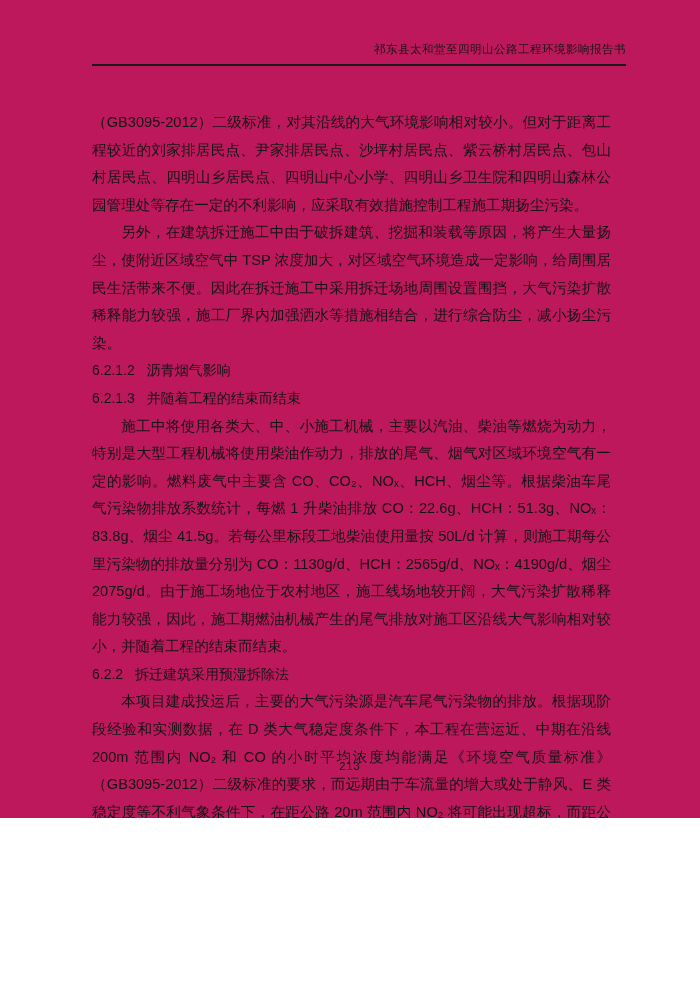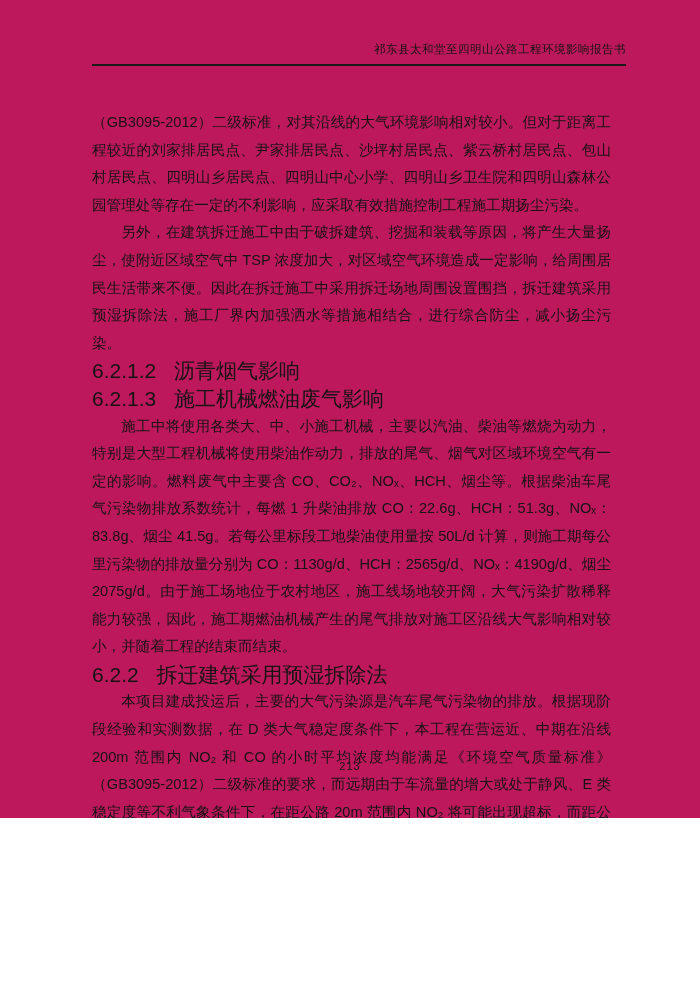--- a/index.html
+++ b/index.html
@@ -40,21 +40,21 @@
   .para {
     margin: 0;
     text-indent: 2em;
   }
   .para.no-indent {
     text-indent: 0;
   }
   .heading {
     margin: 0;
     text-align: left;
-    font-size: 21px;
+    font-size: 14px;
     line-height: 27.6px;
     font-weight: normal;
     white-space: nowrap;
   }
   .heading .num {
     display: inline-block;
     margin-right: 0.85em;
   }
   .footer {
     position: absolute;
@@ -72,29 +72,29 @@
 <div class="page">
 
   <div class="header">
     <span>祁东县太和堂至四明山公路工程环境影响报告书</span>
   </div>
 
   <div class="content">
 
     <p class="para no-indent">（GB3095-2012）二级标准，对其沿线的大气环境影响相对较小。但对于距离工程较近的刘家排居民点、尹家排居民点、沙坪村居民点、紫云桥村居民点、包山村居民点、四明山乡居民点、四明山中心小学、四明山乡卫生院和四明山森林公园管理处等存在一定的不利影响，应采取有效措施控制工程施工期扬尘污染。</p>
 
-    <p class="para">另外，在建筑拆迁施工中由于破拆建筑、挖掘和装载等原因，将产生大量扬尘，使附近区域空气中 TSP 浓度加大，对区域空气环境造成一定影响，给周围居民生活带来不便。因此在拆迁施工中采用拆迁场地周围设置围挡，拆迁建筑采用预湿拆除法，施工厂界内加强洒水等措施相结合，进行综合防尘，减小扬尘污染。</p>
+    <p class="para">另外，在建筑拆迁施工中由于破拆建筑、挖掘和装载等原因，将产生大量扬尘，使附近区域空气中 TSP 浓度加大，对区域空气环境造成一定影响，给周围居民生活带来不便。因此在拆迁施工中采用拆迁场地周围设置围挡，大气污染扩散稀释能力较强，施工厂界内加强洒水等措施相结合，进行综合防尘，减小扬尘污染。</p>
 
     <h3 class="heading">
       <span class="num">6.2.1.2</span><span>沥青烟气影响</span>
     </h3>
 
 
     <h3 class="heading">
-      <span class="num">6.2.1.3</span><span>施工机械燃油废气影响</span>
+      <span class="num">6.2.1.3</span><span>并随着工程的结束而结束</span>
     </h3>
 
     <p class="para">施工中将使用各类大、中、小施工机械，主要以汽油、柴油等燃烧为动力，特别是大型工程机械将使用柴油作动力，排放的尾气、烟气对区域环境空气有一定的影响。燃料废气中主要含 CO、CO₂、NOₓ、HCH、烟尘等。根据柴油车尾气污染物排放系数统计，每燃 1 升柴油排放 CO：22.6g、HCH：51.3g、NOₓ：83.8g、烟尘 41.5g。若每公里标段工地柴油使用量按 50L/d 计算，则施工期每公里污染物的排放量分别为 CO：1130g/d、HCH：2565g/d、NOₓ：4190g/d、烟尘 2075g/d。由于施工场地位于农村地区，施工线场地较开阔，大气污染扩散稀释能力较强，因此，施工期燃油机械产生的尾气排放对施工区沿线大气影响相对较小，并随着工程的结束而结束。</p>
 
     <h3 class="heading">
       <span class="num">6.2.2</span><span>拆迁建筑采用预湿拆除法</span>
     </h3>
 
     <p class="para">本项目建成投运后，主要的大气污染源是汽车尾气污染物的排放。根据现阶段经验和实测数据，在 D 类大气稳定度条件下，本工程在营运近、中期在沿线 200m 范围内 NO₂ 和 CO 的小时平均浓度均能满足《环境空气质量标准》（GB3095-2012）二级标准的要求，而远期由于车流量的增大或处于静风、E 类稳定度等不利气象条件下，在距公路 20m 范围内 NO₂ 将可能出现超标，而距公路较远的区域基本可以满足 2 类标准</p>
 

